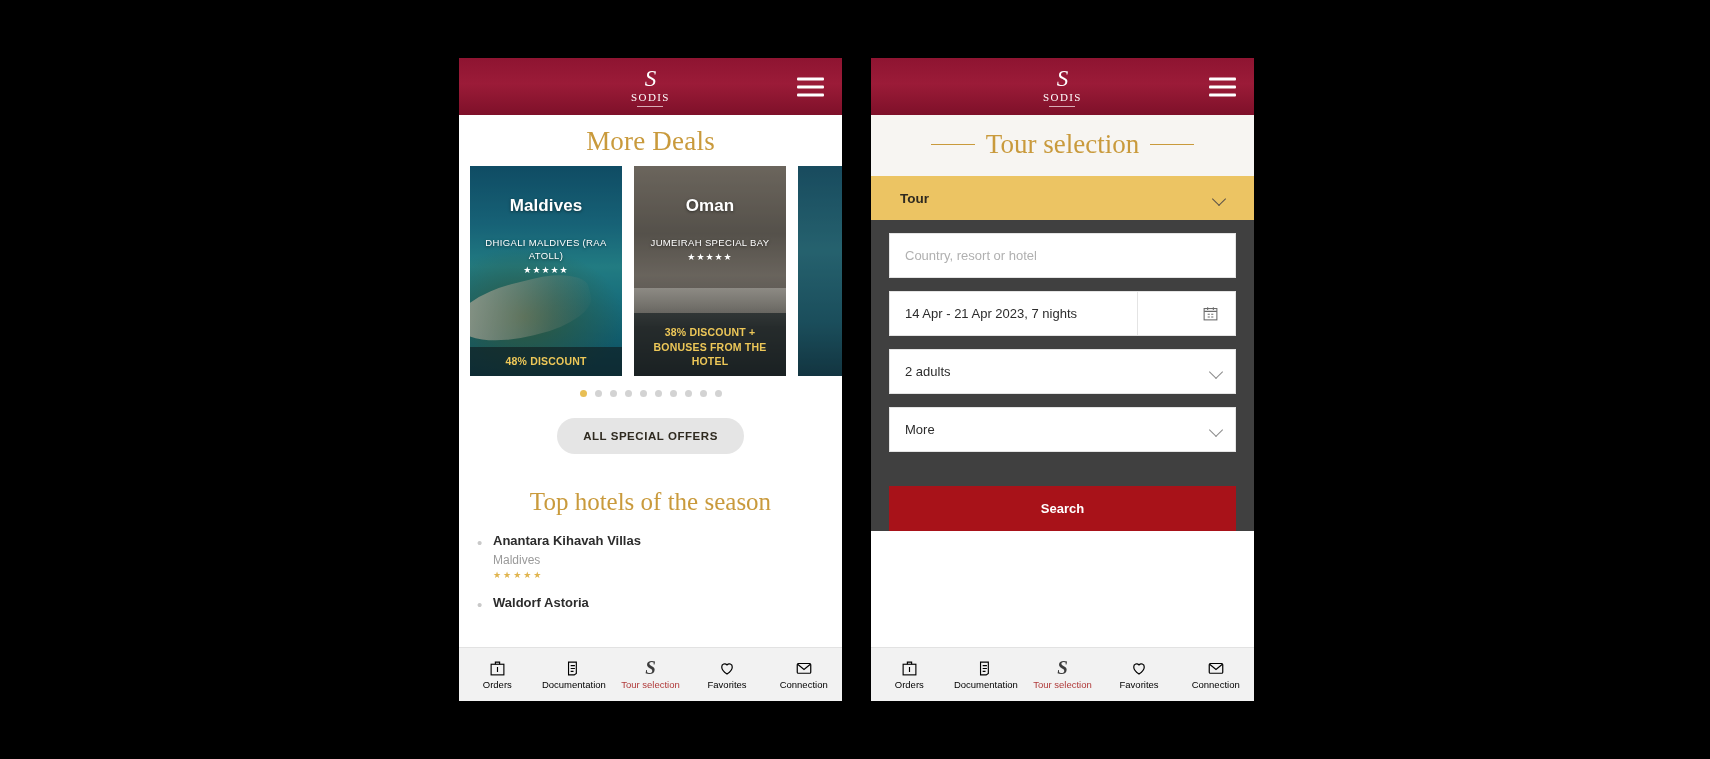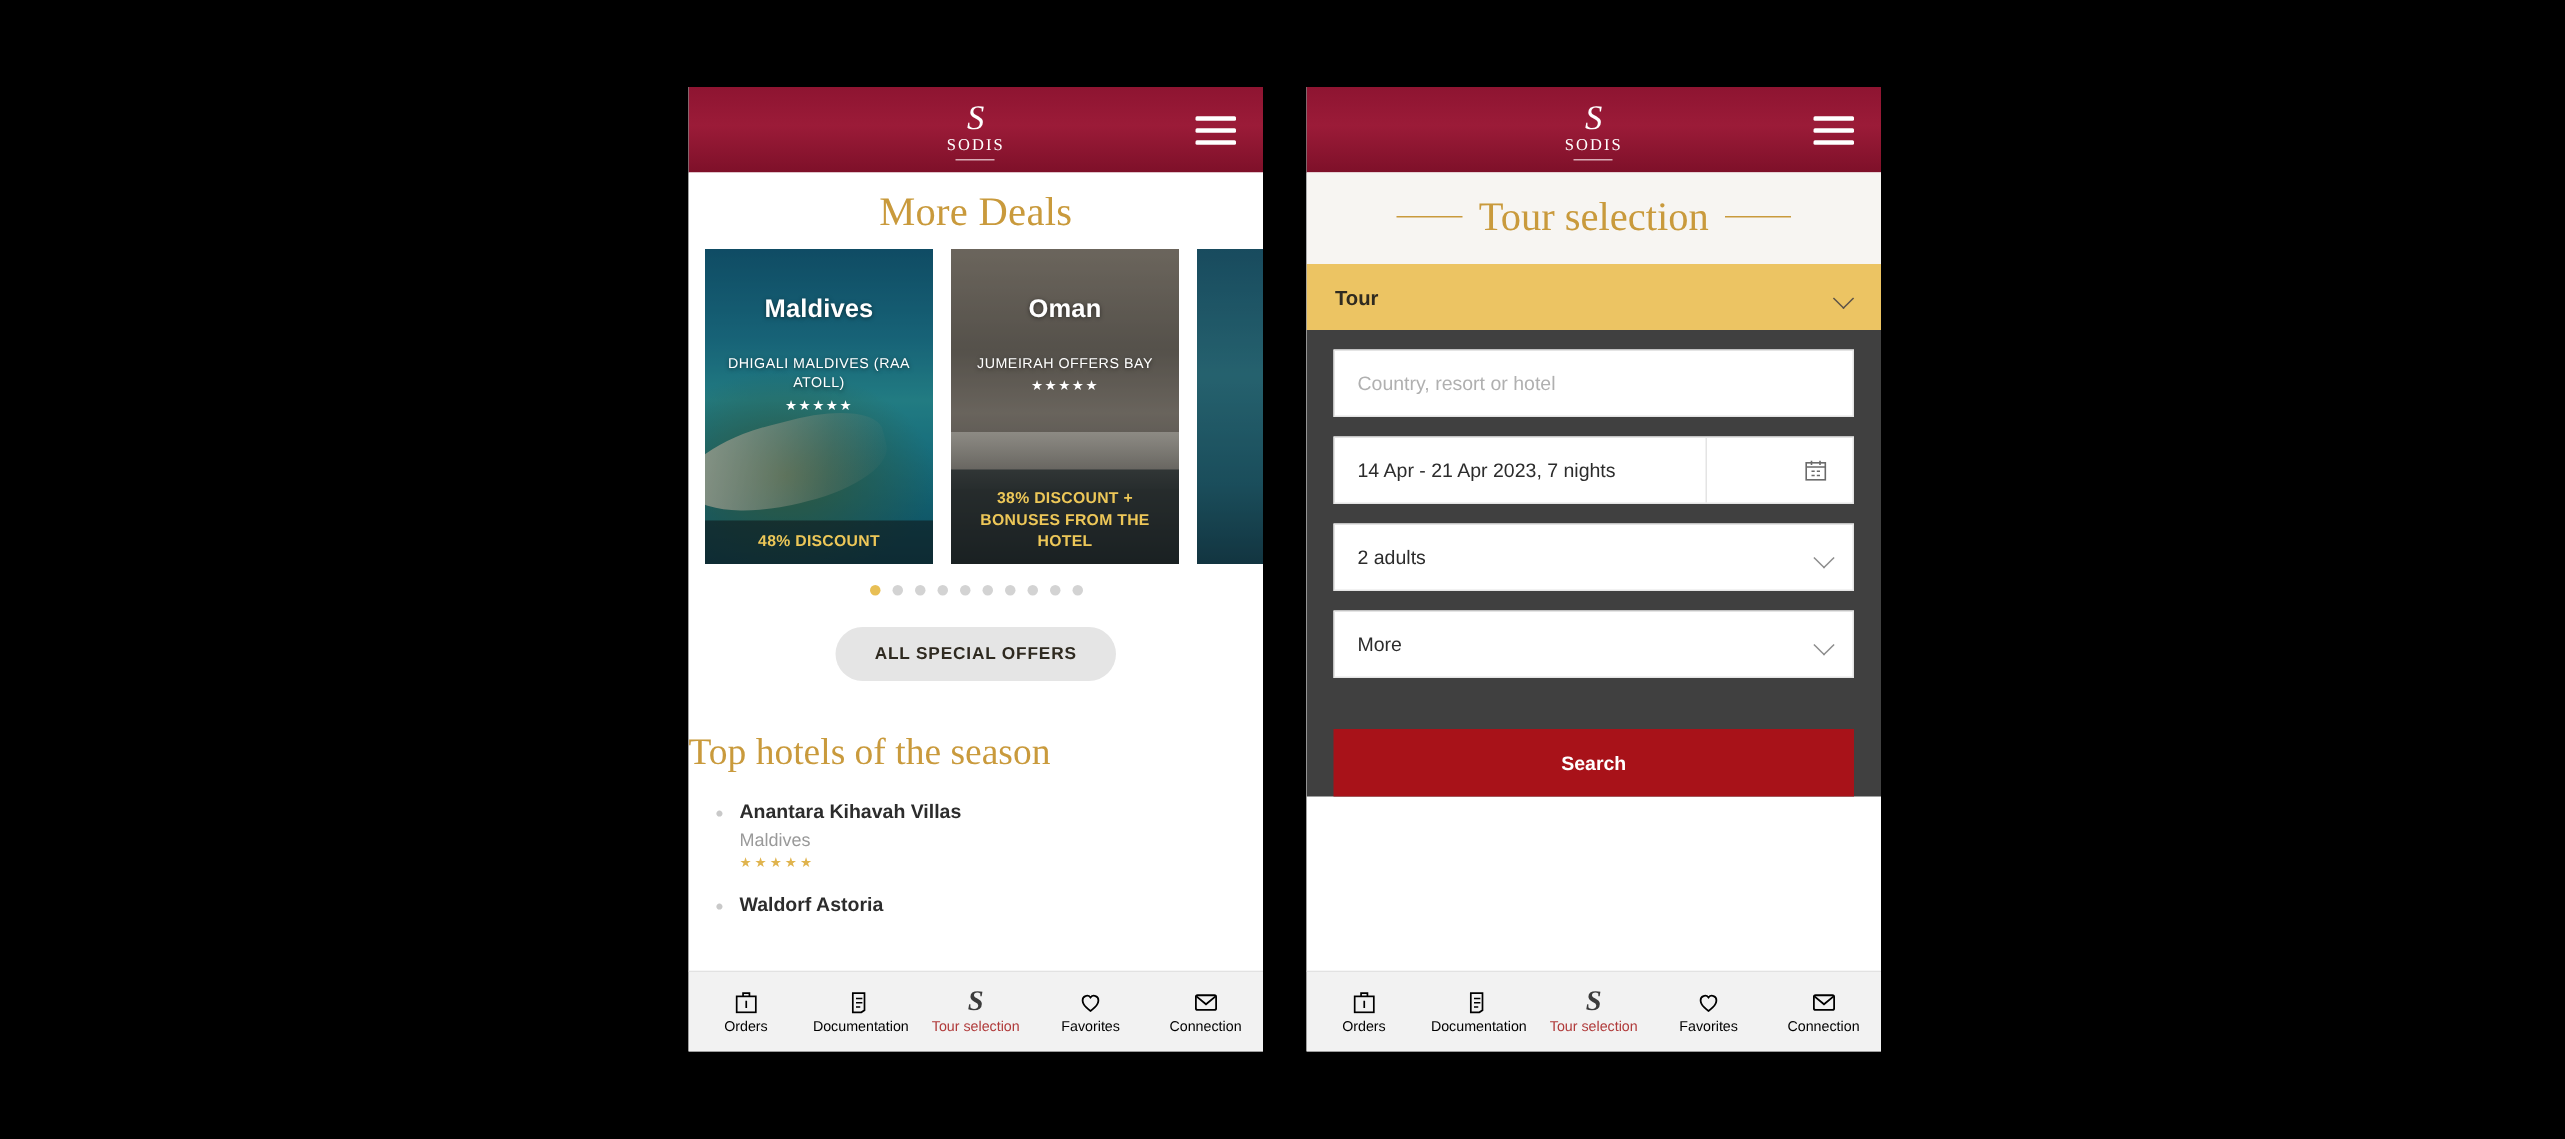--- a/index.html
+++ b/index.html
@@ -152,20 +152,21 @@
     font-weight: 700;
     letter-spacing: .55px;
     cursor: pointer;
     font-family: "Liberation Sans", sans-serif;
   }
 
   .section-title {
     font-family: "Liberation Serif", serif;
     font-size: 25px;
     color: #c99a3c;
+    text-align: center;
     padding: 34px 0 16px;
   }
 
   .hotel-list { padding: 0 18px; }
   .hotel-row { display: flex; gap: 10px; padding: 0 0 14px; }
   .hotel-bullet { flex: 0 0 6px; color: #c9c9c9; font-size: 15px; line-height: 15px; padding-top: 3px; }
   .hotel-info { flex: 1 1 auto; }
   .hotel-name { font-size: 13px; font-weight: 600; color: #2c2c2c; line-height: 1.35; }
   .hotel-loc { font-size: 12px; color: #9a9a9a; margin-top: 3px; }
   .hotel-stars { font-size: 9px; color: #e0b44e; letter-spacing: 2px; margin-top: 3px; }
@@ -186,21 +187,21 @@
     color: #c99a3c;
     white-space: nowrap;
   }
 
   .accordion {
     background: #ecc463;
     height: 44px;
     display: flex;
     align-items: center;
     justify-content: space-between;
-    padding: 0 19px;
+    padding: 0 29px;
     cursor: pointer;
   }
   .accordion-label { font-size: 13.5px; font-weight: 700; color: #2f2a20; }
 
   .chev { width: 11px; height: 11px; position: relative; flex: 0 0 11px; }
   .chev::before {
     content:""; position:absolute; left:0; top:1px;
     width: 9px; height: 9px;
     border-right: 1.6px solid #5c5348;
     border-bottom: 1.6px solid #5c5348;
@@ -305,21 +306,21 @@
             <div class="deal-stars">★★★★★</div>
           </div>
           <div class="deal-badge">48% DISCOUNT</div>
         </div>
 
         <div class="deal-card">
           <div class="photo oman"></div>
           <div class="scrim"></div>
           <div class="content">
             <div class="deal-name">Oman</div>
-            <div class="deal-hotel">JUMEIRAH OFFERS BAY</div>
+            <div class="deal-hotel">JUMEIRAH SPECIAL BAY</div>
             <div class="deal-stars">★★★★★</div>
           </div>
           <div class="deal-badge tall">38% DISCOUNT + BONUSES FROM THE HOTEL</div>
         </div>
 
         <div class="deal-card">
           <div class="photo third"></div>
           <div class="scrim"></div>
           <div class="content">
             <div class="deal-name">V</div>

